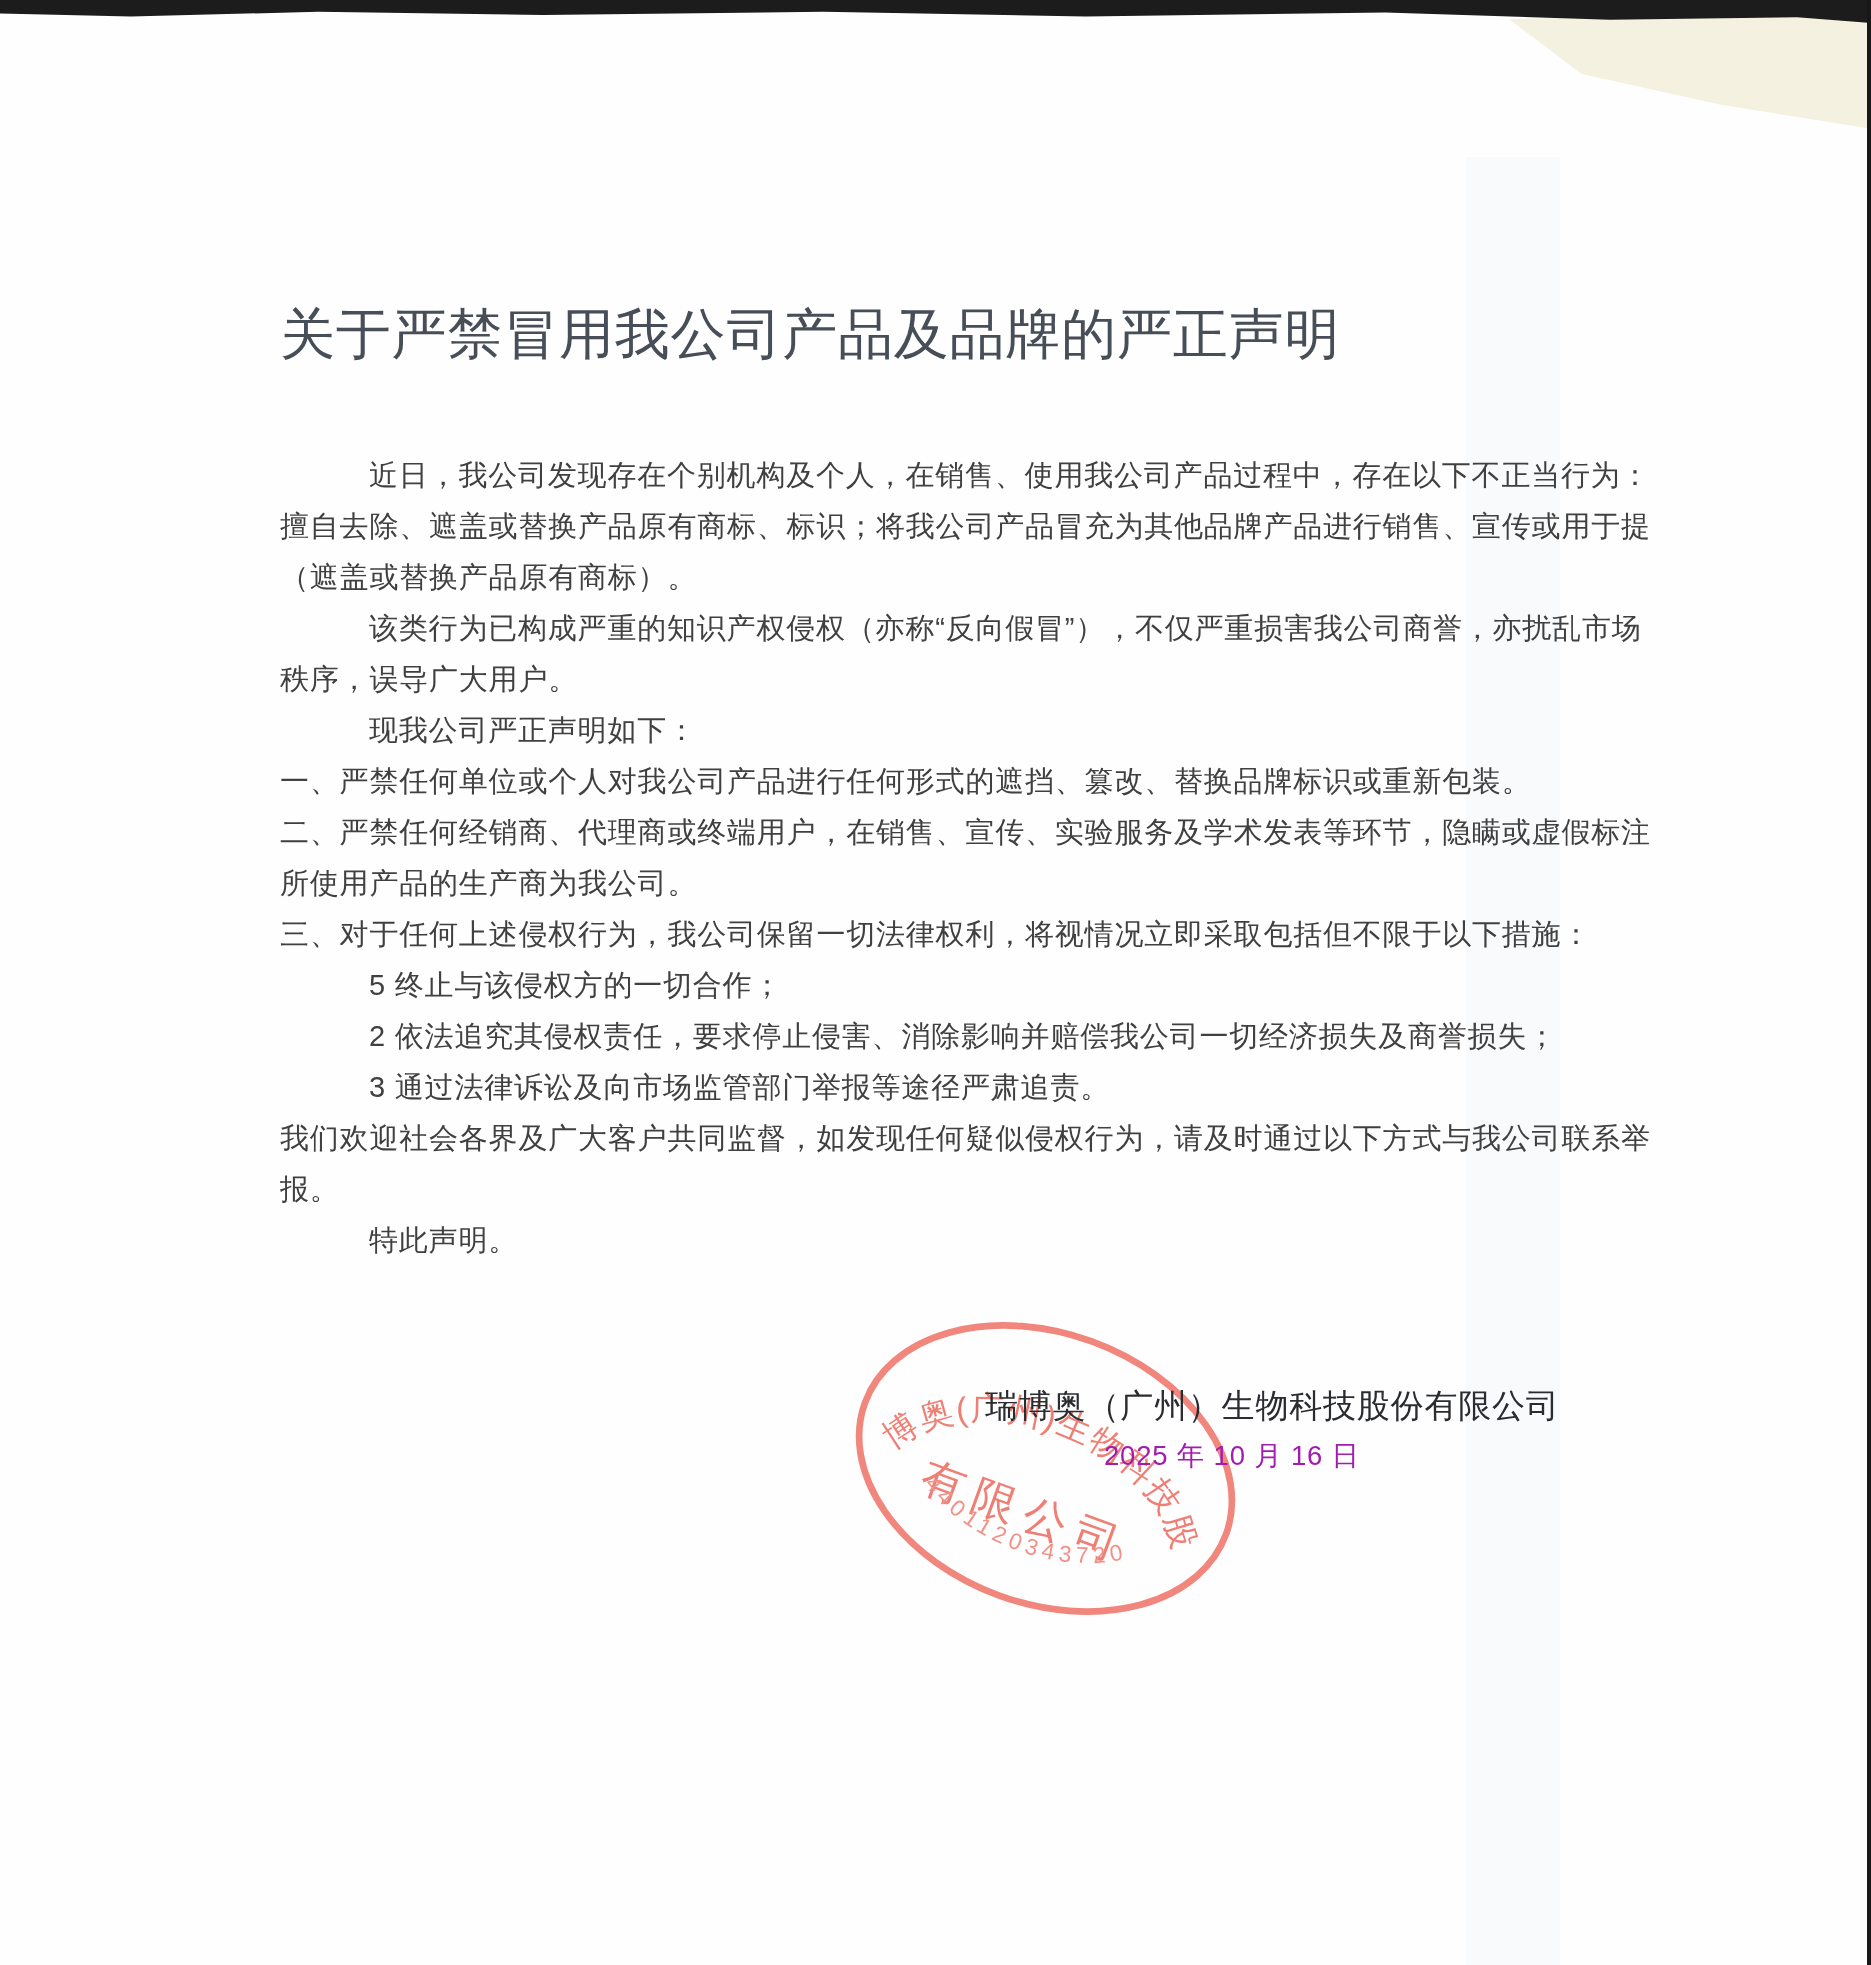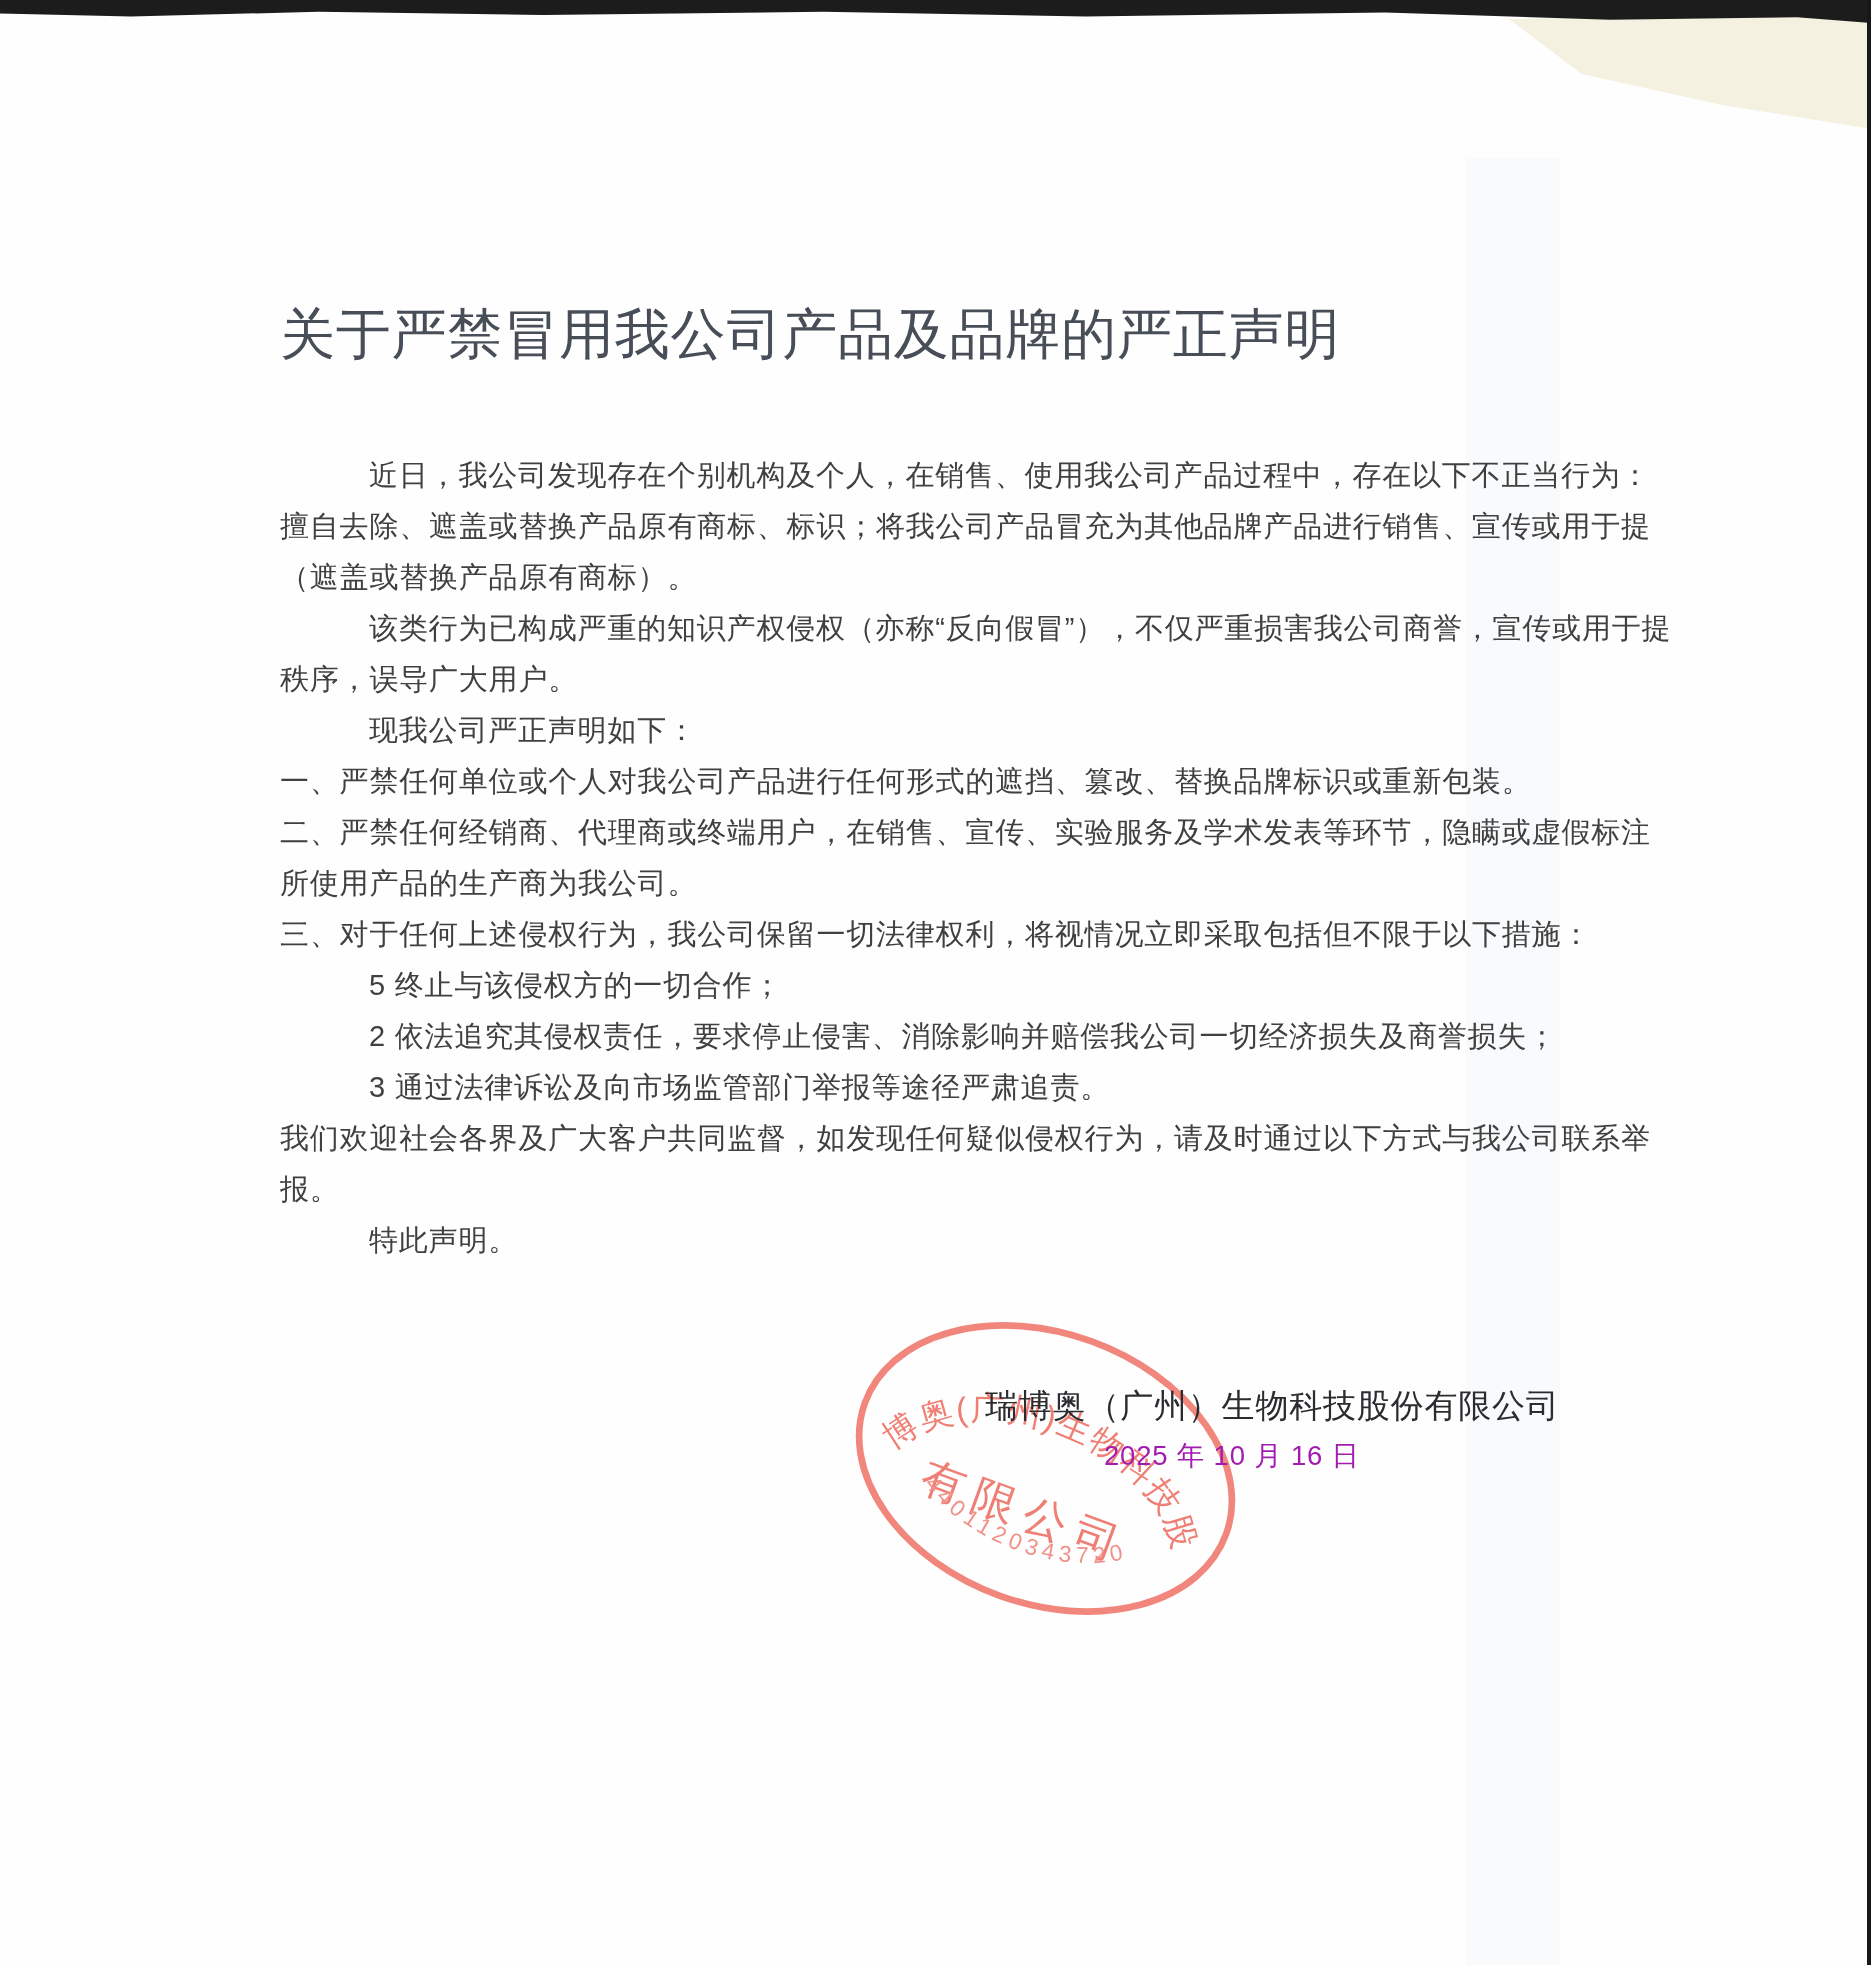--- a/index.html
+++ b/index.html
@@ -71,21 +71,21 @@
   <div class="cream-patch"></div>
   <div class="top-bar"></div>
   <div class="right-edge"></div>
 
   <div class="title">关于严禁冒用我公司产品及品牌的严正声明</div>
 
   <div class="bodytext">
     <div class="line indent">近日，我公司发现存在个别机构及个人，在销售、使用我公司产品过程中，存在以下不正当行为：</div>
     <div class="line">擅自去除、遮盖或替换产品原有商标、标识；将我公司产品冒充为其他品牌产品进行销售、宣传或用于提</div>
     <div class="line">（遮盖或替换产品原有商标）。</div>
-    <div class="line indent">该类行为已构成严重的知识产权侵权（亦称“反向假冒”），不仅严重损害我公司商誉，宣传或用于提</div>
+    <div class="line indent">该类行为已构成严重的知识产权侵权（亦称“反向假冒”），不仅严重损害我公司商誉，亦扰乱市场</div>
     <div class="line">秩序，误导广大用户。</div>
     <div class="line indent">现我公司严正声明如下：</div>
     <div class="line">一、严禁任何单位或个人对我公司产品进行任何形式的遮挡、篡改、替换品牌标识或重新包装。</div>
     <div class="line">二、严禁任何经销商、代理商或终端用户，在销售、宣传、实验服务及学术发表等环节，隐瞒或虚假标注</div>
     <div class="line">所使用产品的生产商为我公司。</div>
     <div class="line">三、对于任何上述侵权行为，我公司保留一切法律权利，将视情况立即采取包括但不限于以下措施：</div>
     <div class="line indent">5 终止与该侵权方的一切合作；</div>
     <div class="line indent">2 依法追究其侵权责任，要求停止侵害、消除影响并赔偿我公司一切经济损失及商誉损失；</div>
     <div class="line indent">3 通过法律诉讼及向市场监管部门举报等途径严肃追责。</div>
     <div class="line">我们欢迎社会各界及广大客户共同监督，如发现任何疑似侵权行为，请及时通过以下方式与我公司联系举</div>

